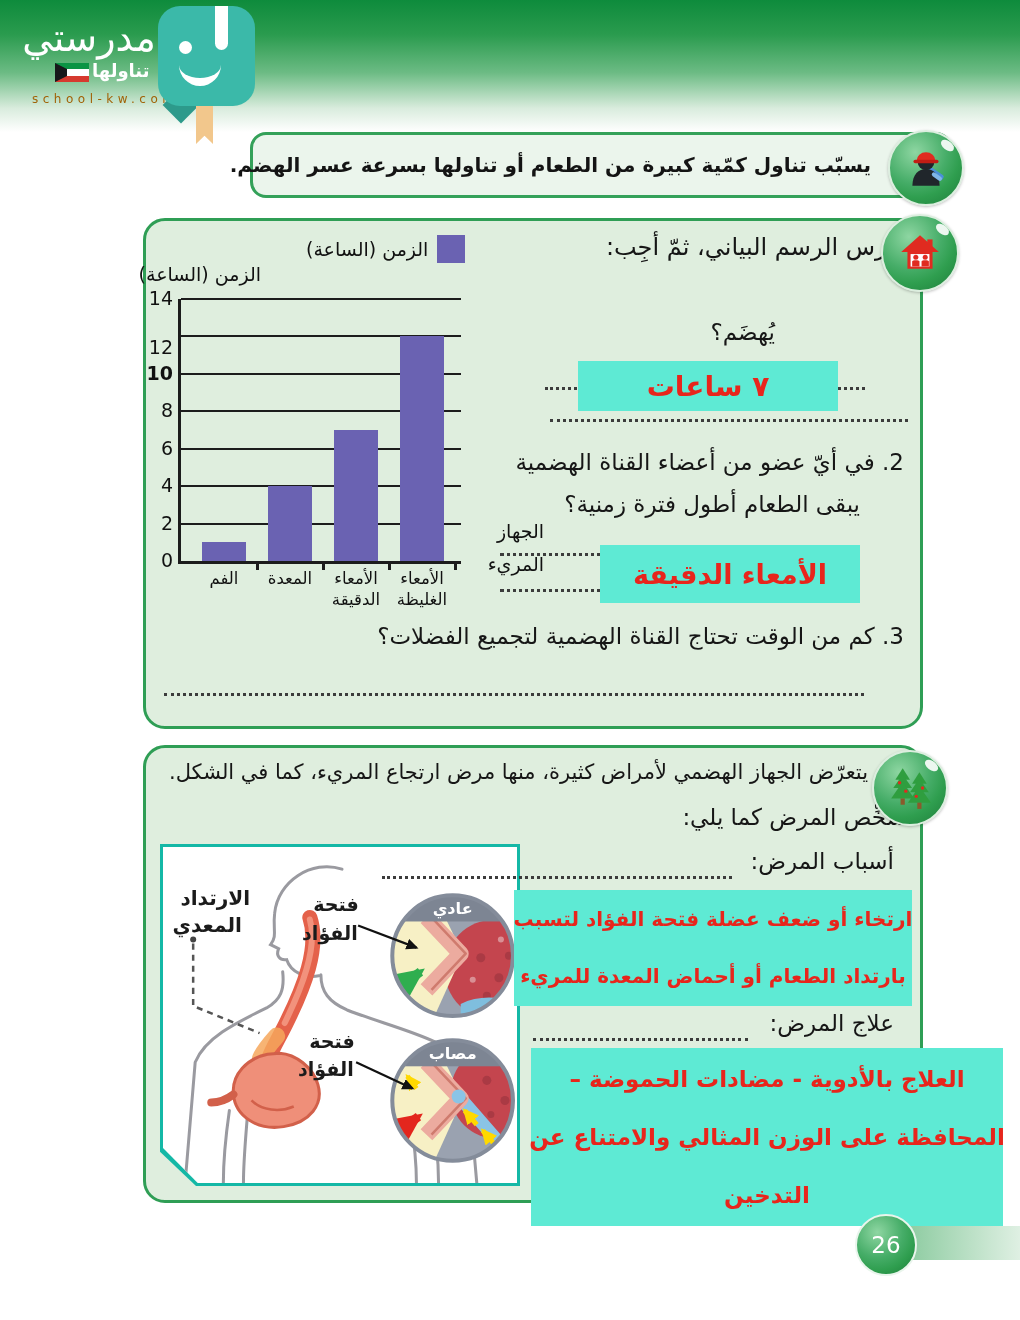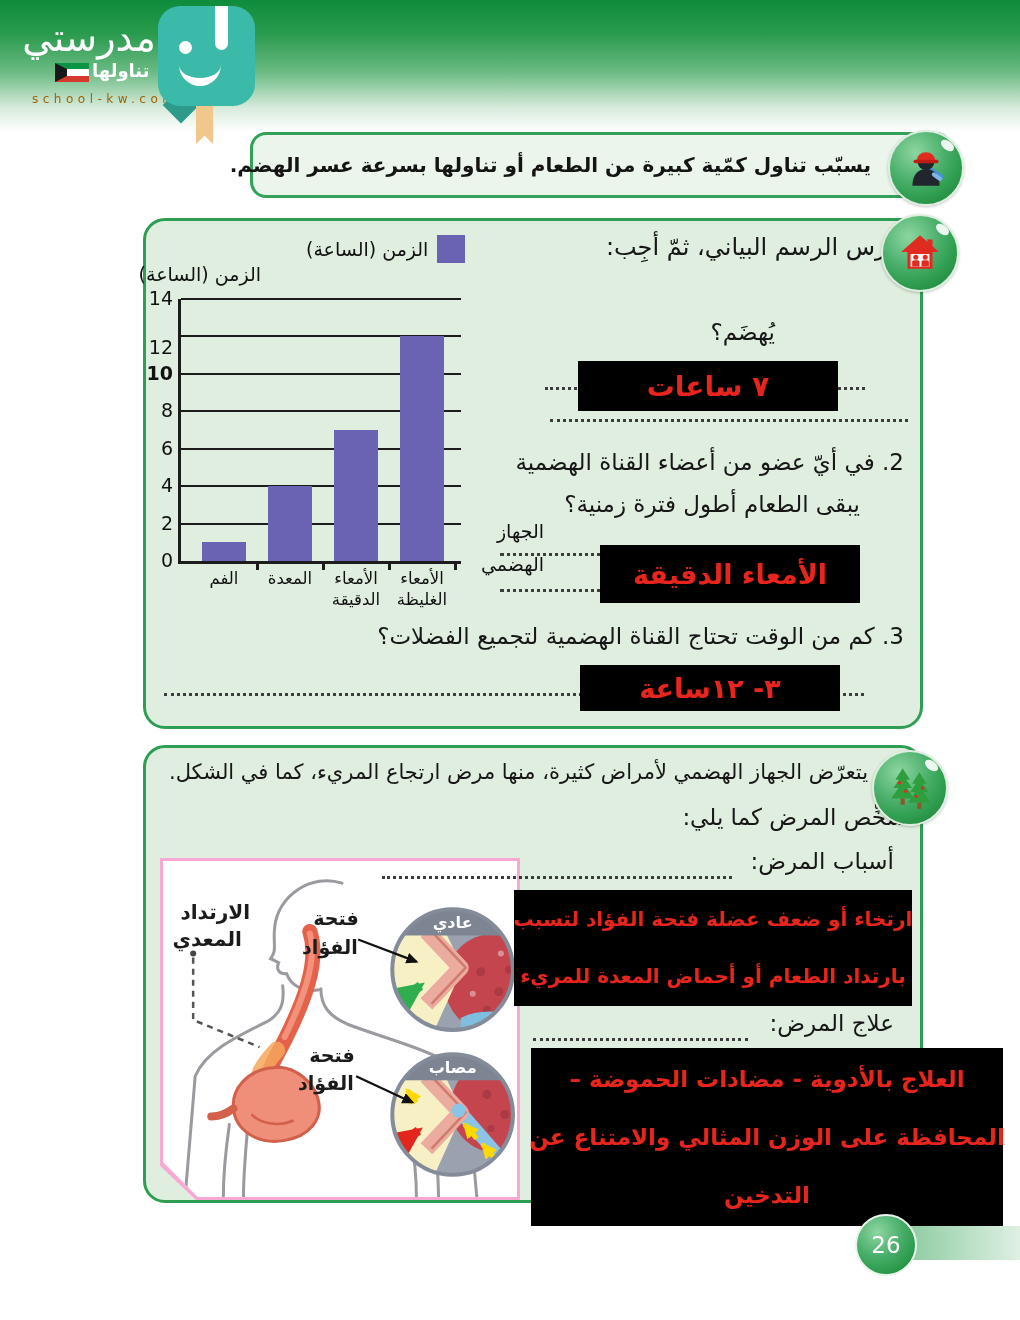--- a/index.html
+++ b/index.html
@@ -27,42 +27,42 @@
     border-bottom:8px solid #fff;border-radius:0 0 26px 26px;}
   
   .icon-circle{position:absolute;border-radius:50%;z-index:6;
     background:radial-gradient(circle at 35% 28%,#8ed6a2 0%,#46ad68 45%,#2f9e4f 65%,#1d7c39 100%);
     border:2px solid #dcEEdf;box-shadow:0 1px 3px rgba(0,0,0,.25);display:flex;align-items:center;justify-content:center;}
   .icon-circle::after{content:'';position:absolute;right:7px;top:9px;width:15px;height:9px;background:#fff;
     opacity:.9;border-radius:50%;transform:rotate(38deg);}
   .panel{position:absolute;background:#dfeede;border:3px solid #2f9e55;border-radius:22px;overflow:visible;}
   .q{position:absolute;color:#161616;white-space:nowrap;font-weight:500;}
   .dots{position:absolute;height:0;border-bottom:3px dotted #3c3c3c;z-index:1;}
-  .ans{position:absolute;background:#000000;color:#e8251c;font-weight:bold;display:flex;flex-direction:column;
+  .ans{position:absolute;background:#5eead4;color:#e8251c;font-weight:bold;display:flex;flex-direction:column;
     align-items:center;justify-content:center;white-space:nowrap;z-index:3;text-align:center;}
   .banner{position:absolute;left:250px;top:132px;width:702px;height:66px;background:#ebf5ec;
     border:3px solid #34a159;border-radius:16px;box-sizing:border-box;}
   .banner-text{position:absolute;right:78px;left:10px;top:0;height:60px;line-height:60px;
     font-size:20px;font-weight:bold;color:#141414;text-align:center;white-space:nowrap;}
   
   .legend{position:absolute;top:14px;left:160px;display:inline-flex;direction:rtl;gap:9px;align-items:center;}
   .legend-swatch{width:28px;height:28px;display:inline-block;}
   .legend-label{font-size:19px;color:#111;white-space:nowrap;}
   .ylabel{position:absolute;top:42px;left:0;width:115px;text-align:center;font-size:19px;color:#111;white-space:nowrap;}
   .plot{position:absolute;left:32px;top:78px;width:280px;height:262px;
     border-left:3px solid #1c1c1c;border-bottom:3px solid #1c1c1c;}
   .gridline{position:absolute;left:0;width:100%;height:2px;background:#1c1c1c;}
   .ytick{position:absolute;left:-38px;width:30px;text-align:right;font-size:19px;color:#111;direction:ltr;}
   .bar{position:absolute;bottom:0;width:44px;z-index:2;}
   .xtick{position:absolute;top:270px;width:68px;text-align:center;font-size:16.5px;line-height:1.25;color:#111;}
   .btick{position:absolute;top:262px;width:2.5px;height:9px;background:#1c1c1c;}
   .xaxis-title{position:absolute;left:316px;top:294px;width:82px;font-size:19px;line-height:1.75;
     text-align:right;color:#111;}
   
-  .figure-frame{position:absolute;left:14px;top:110px;width:360px;height:342px;background:#f9a8d4;
+  .figure-frame{position:absolute;left:14px;top:96px;width:360px;height:342px;background:#14b8a6;
     clip-path:polygon(0 0,100% 0,100% 100%,10% 100%,0 90%);}
   .figure-inner{position:absolute;left:3px;top:3px;width:354px;height:336px;background:#fff;
     clip-path:polygon(0 0,100% 0,100% 100%,9.8% 100%,0 89.6%);}
   
   .footer-bar{position:absolute;left:884px;top:1226px;width:136px;height:34px;z-index:2;
     background:linear-gradient(to left,#dff0e3,#7cc493);}
   .page-badge{position:absolute;left:855px;top:1214px;width:58px;height:58px;border-radius:50%;z-index:7;
     background:radial-gradient(circle at 35% 28%,#8ed6a2 0%,#46ad68 45%,#2f9e4f 68%,#1d7c39 100%);
     border:2px solid #e9f5ec;color:#fff;font-size:23px;display:flex;align-items:center;justify-content:center;direction:ltr;}
   svg text{font-family:"DejaVu Sans",sans-serif;}
@@ -131,39 +131,38 @@
         <div class="bar" style="left: 87px; width: 44px; height: 74.8571px; background: rgb(106, 98, 178);"></div>
         <div class="xtick" style="left: 75px;">المعدة</div>
         <div class="btick" style="left: 141px;"></div>
         <div class="bar" style="left: 153px; width: 44px; height: 131px; background: rgb(106, 98, 178);"></div>
         <div class="xtick" style="left: 141px;">الأمعاء الدقيقة</div>
         <div class="btick" style="left: 207px;"></div>
         <div class="bar" style="left: 219px; width: 44px; height: 224.571px; background: rgb(106, 98, 178);"></div>
         <div class="xtick" style="left: 207px;">الأمعاء الغليظة</div>
         <div class="btick" style="left: 273px;"></div>
       </div>
-    <div class="xaxis-title">الجهاز الهضمي</div>
+    <div class="xaxis-title">الجهاز المريء</div>
 
     <div class="q" style="top:12px;right:16px;font-size:24px;">أُدرس الرسم البياني، ثمّ أجِب:</div>
     <div class="q" style="top:98px;right:145px;font-size:23px;">يُهضَم؟</div>
 
     <div class="dots" style="top:166px;right:55px;width:320px;"></div>
     <div class="ans" style="top:140px;right:82px;width:260px;height:50px;font-size:28px;">٧ ساعات</div>
     <div class="dots" style="top:198px;right:12px;width:358px;"></div>
 
     <div class="q" style="top:228px;right:16px;font-size:23px;">2. في أيّ عضو من أعضاء القناة الهضمية</div>
     <div class="q" style="top:270px;right:60px;font-size:23px;">يبقى الطعام أطول فترة زمنية؟</div>
 
     <div class="dots" style="top:332px;right:60px;width:360px;"></div>
     <div class="dots" style="top:368px;right:60px;width:360px;"></div>
     <div class="ans" style="top:324px;right:60px;width:260px;height:58px;font-size:27px;">الأمعاء الدقيقة</div>
 
     <div class="q" style="top:402px;right:16px;font-size:23px;">3. كم من الوقت تحتاج القناة الهضمية لتجميع الفضلات؟</div>
     <div class="dots" style="top:472px;right:56px;width:700px;"></div>
-    <div class="ans" style="top:444px;right:80px;width:260px;height:46px;font-size:27px;">٣- ١٢ساعة</div>
   </div>
 
   <div class="icon-circle" style="left:881px;top:214px;width:74px;height:74px;">
     <svg width="46" height="46" viewBox="0 0 44 44">
       <rect x="29" y="9" width="5" height="9" fill="#e02b20"></rect>
       <path d="M22,5 L40,21 L34,21 L34,37 L10,37 L10,21 L4,21 Z" fill="#e02b20"></path>
       <rect x="13" y="23" width="18" height="12" fill="#fff"></rect>
       <circle cx="18" cy="26" r="2.4" fill="#e02b20"></circle>
       <path d="M14.5,35 L14.5,30 C14.5,28.5 21.5,28.5 21.5,30 L21.5,35 Z" fill="#e02b20"></path>
       <circle cx="27" cy="26" r="2.4" fill="#e02b20"></circle>

